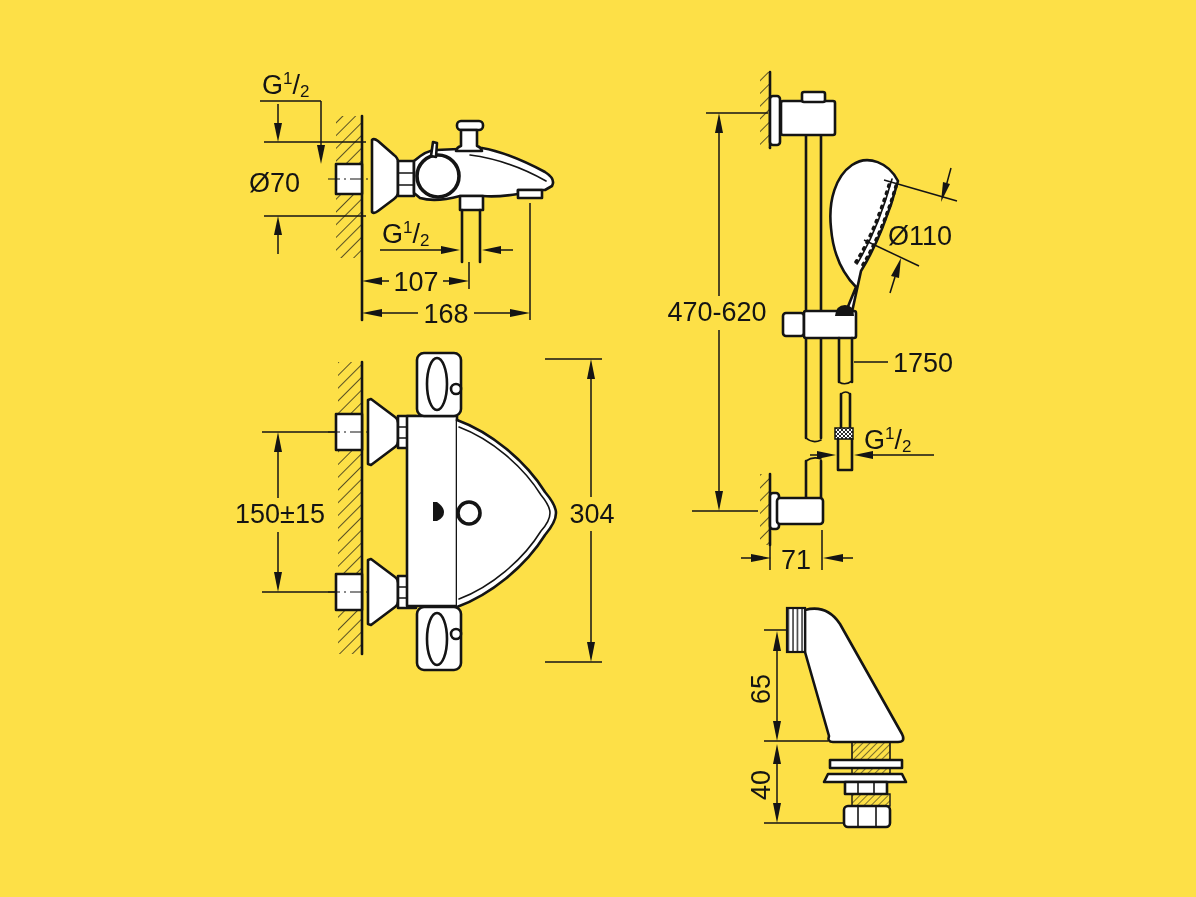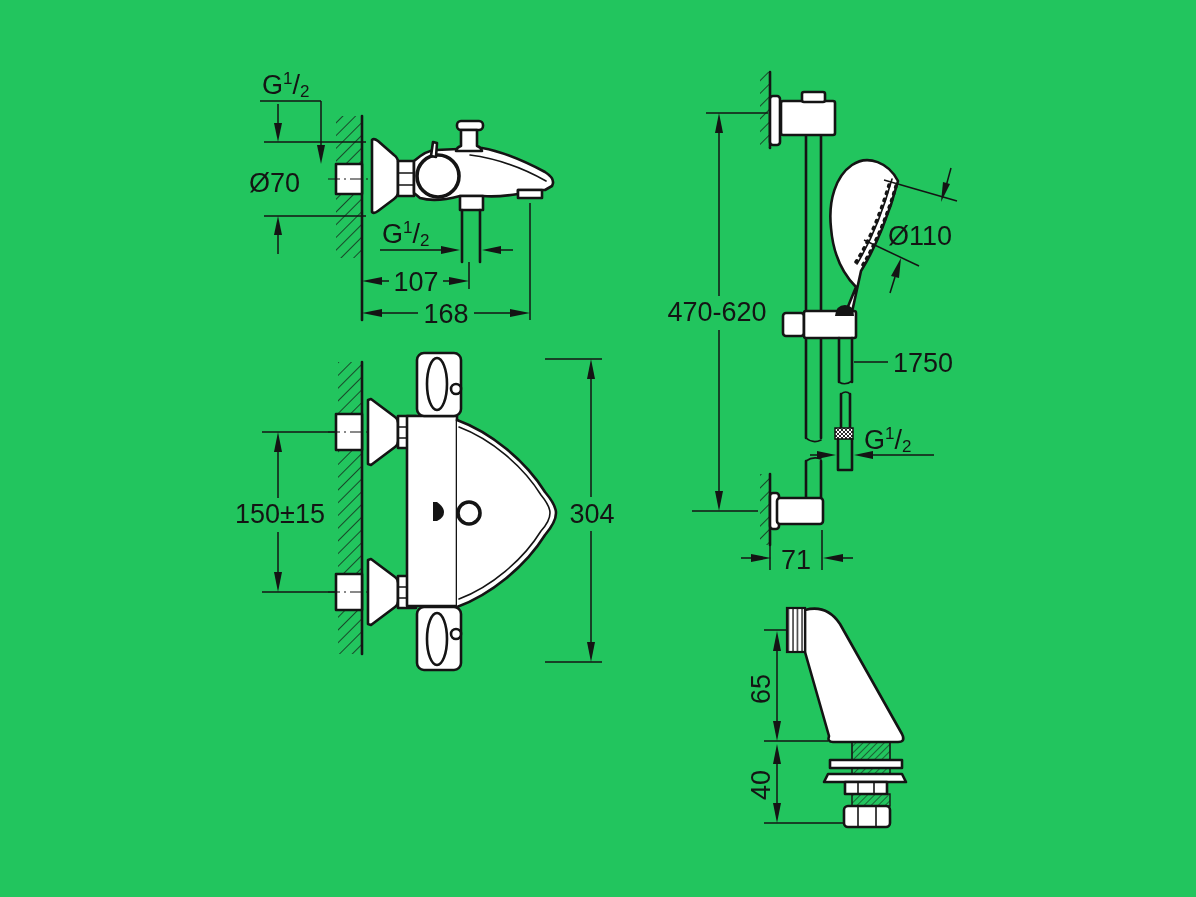--- a/index.html
+++ b/index.html
@@ -1,16 +1,16 @@
 <!DOCTYPE html>
 <html style="--ink: #141414;"><head>
 <meta charset="utf-8">
 <style>
   html,body{margin:0;padding:0;background:#ffffff;}
-  .stage{position:relative;width:1196px;height:897px;background:#22c55e;overflow:hidden;
+  .stage{position:relative;width:1196px;height:897px;background:#fde047;overflow:hidden;
          font-family:"Liberation Sans", sans-serif;}
   svg{position:absolute;inset:0;}
   svg text{font-family:"Liberation Sans", sans-serif;font-size:27px;fill:var(--ink,#141414);}
   .outline{fill:#ffffff;stroke:var(--ink,#141414);stroke-width:2.6;stroke-linejoin:round;stroke-linecap:round;}
   .thick{fill:none;stroke:var(--ink,#141414);stroke-width:2.6;stroke-linejoin:round;stroke-linecap:round;}
   .thin{fill:none;stroke:var(--ink,#141414);stroke-width:1.6;stroke-linecap:round;}
   .dim{fill:none;stroke:var(--ink,#141414);stroke-width:1.5;}
   .ctr{fill:none;stroke:var(--ink,#141414);stroke-width:1.2;stroke-dasharray:12 4 2 4;}
   .ah{fill:var(--ink,#141414);stroke:none;}
 </style>

